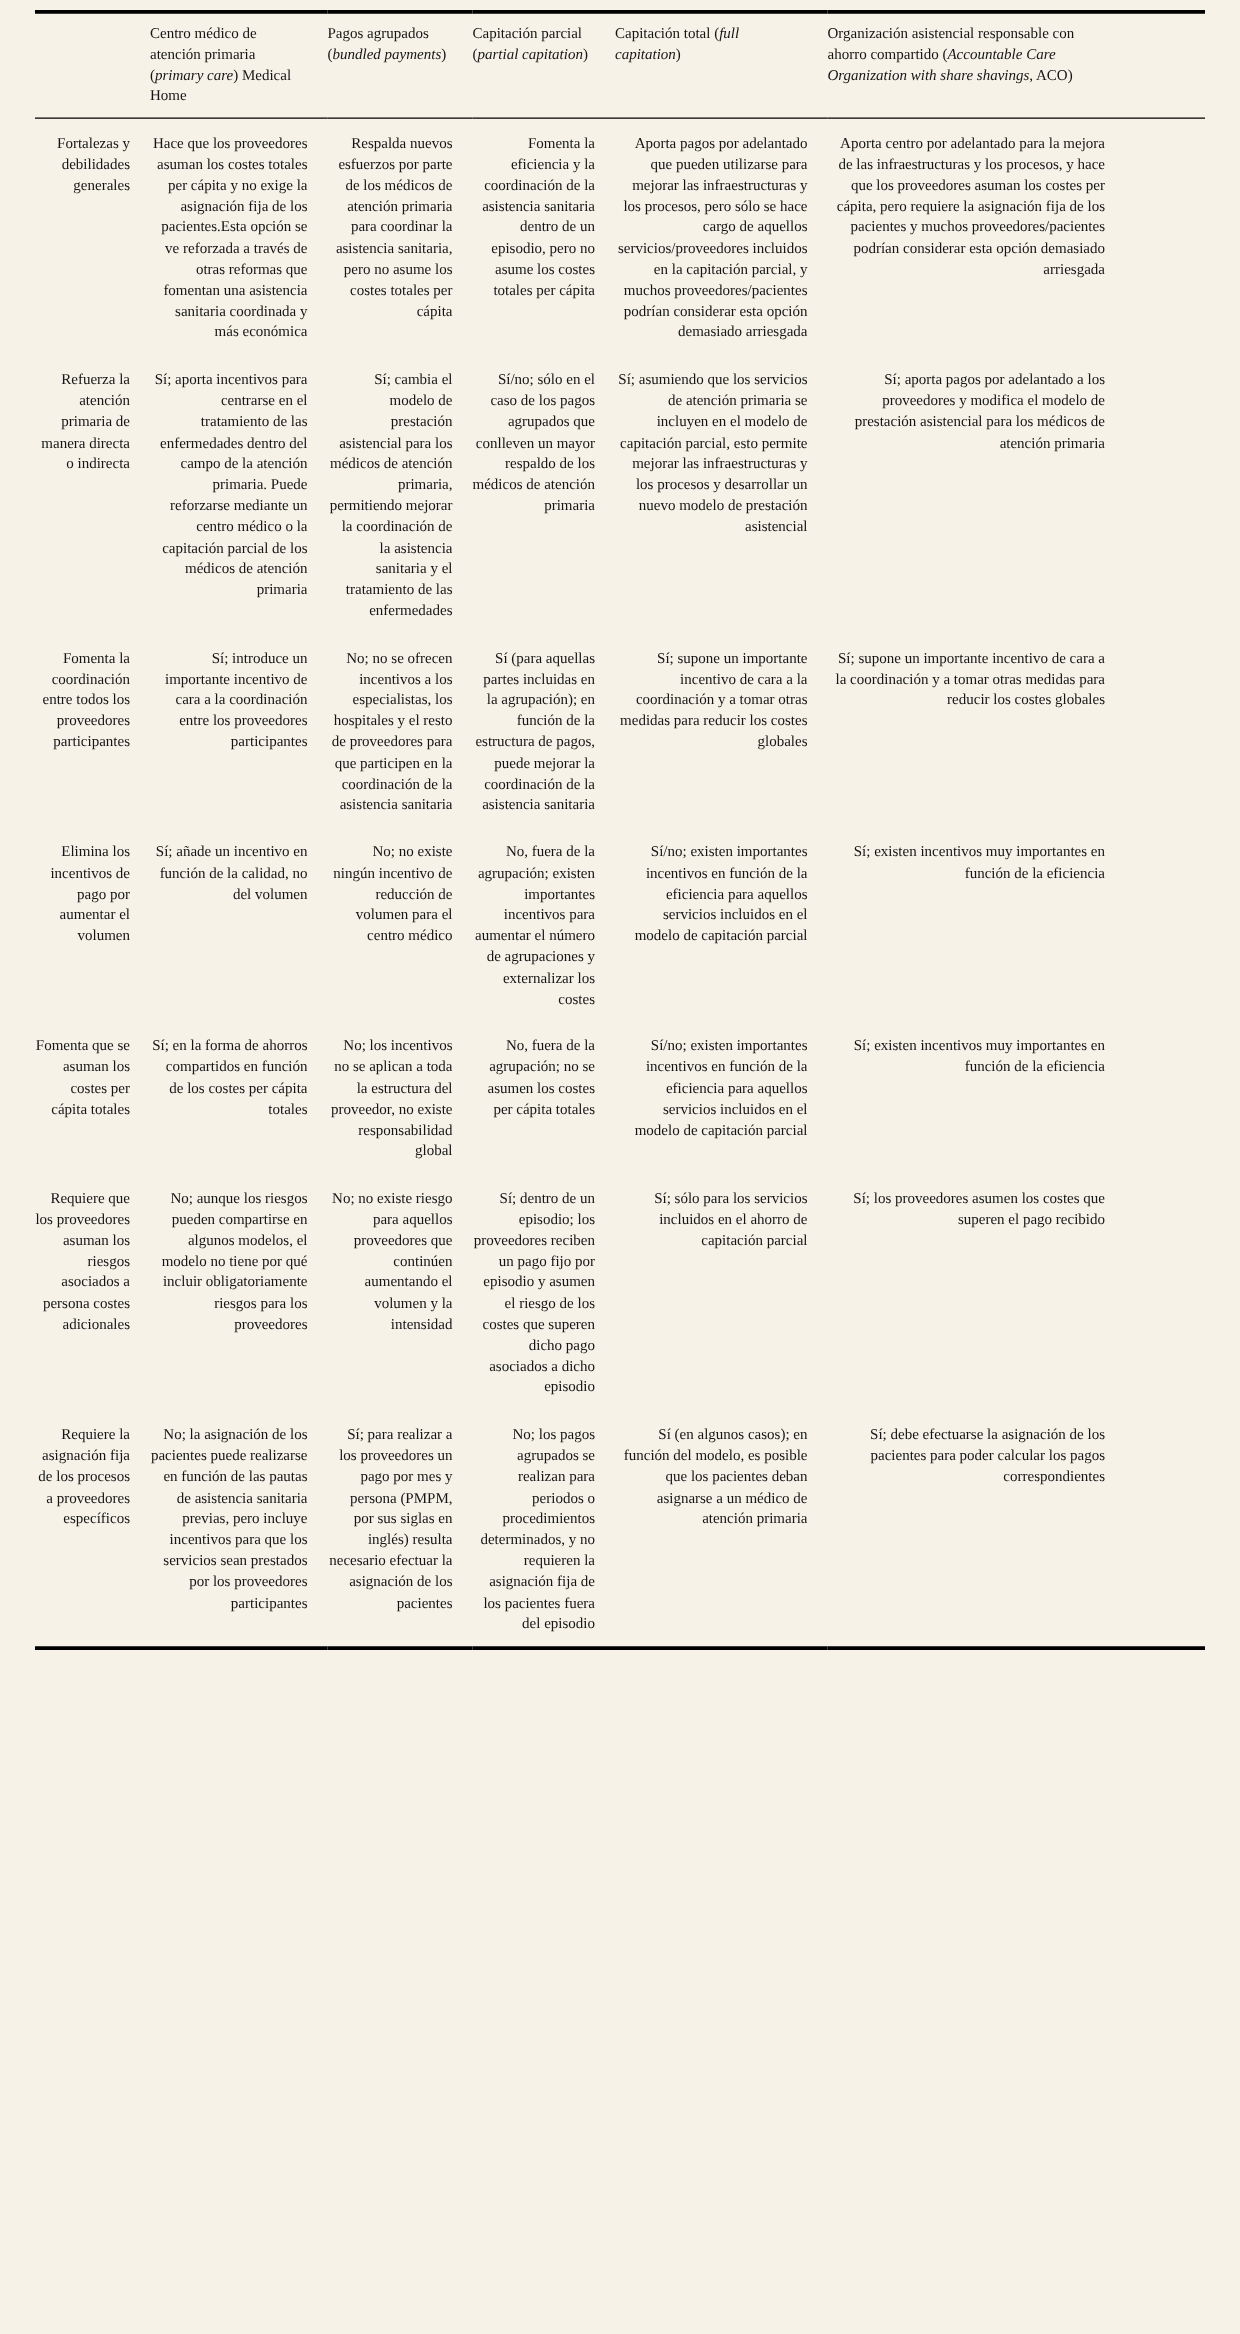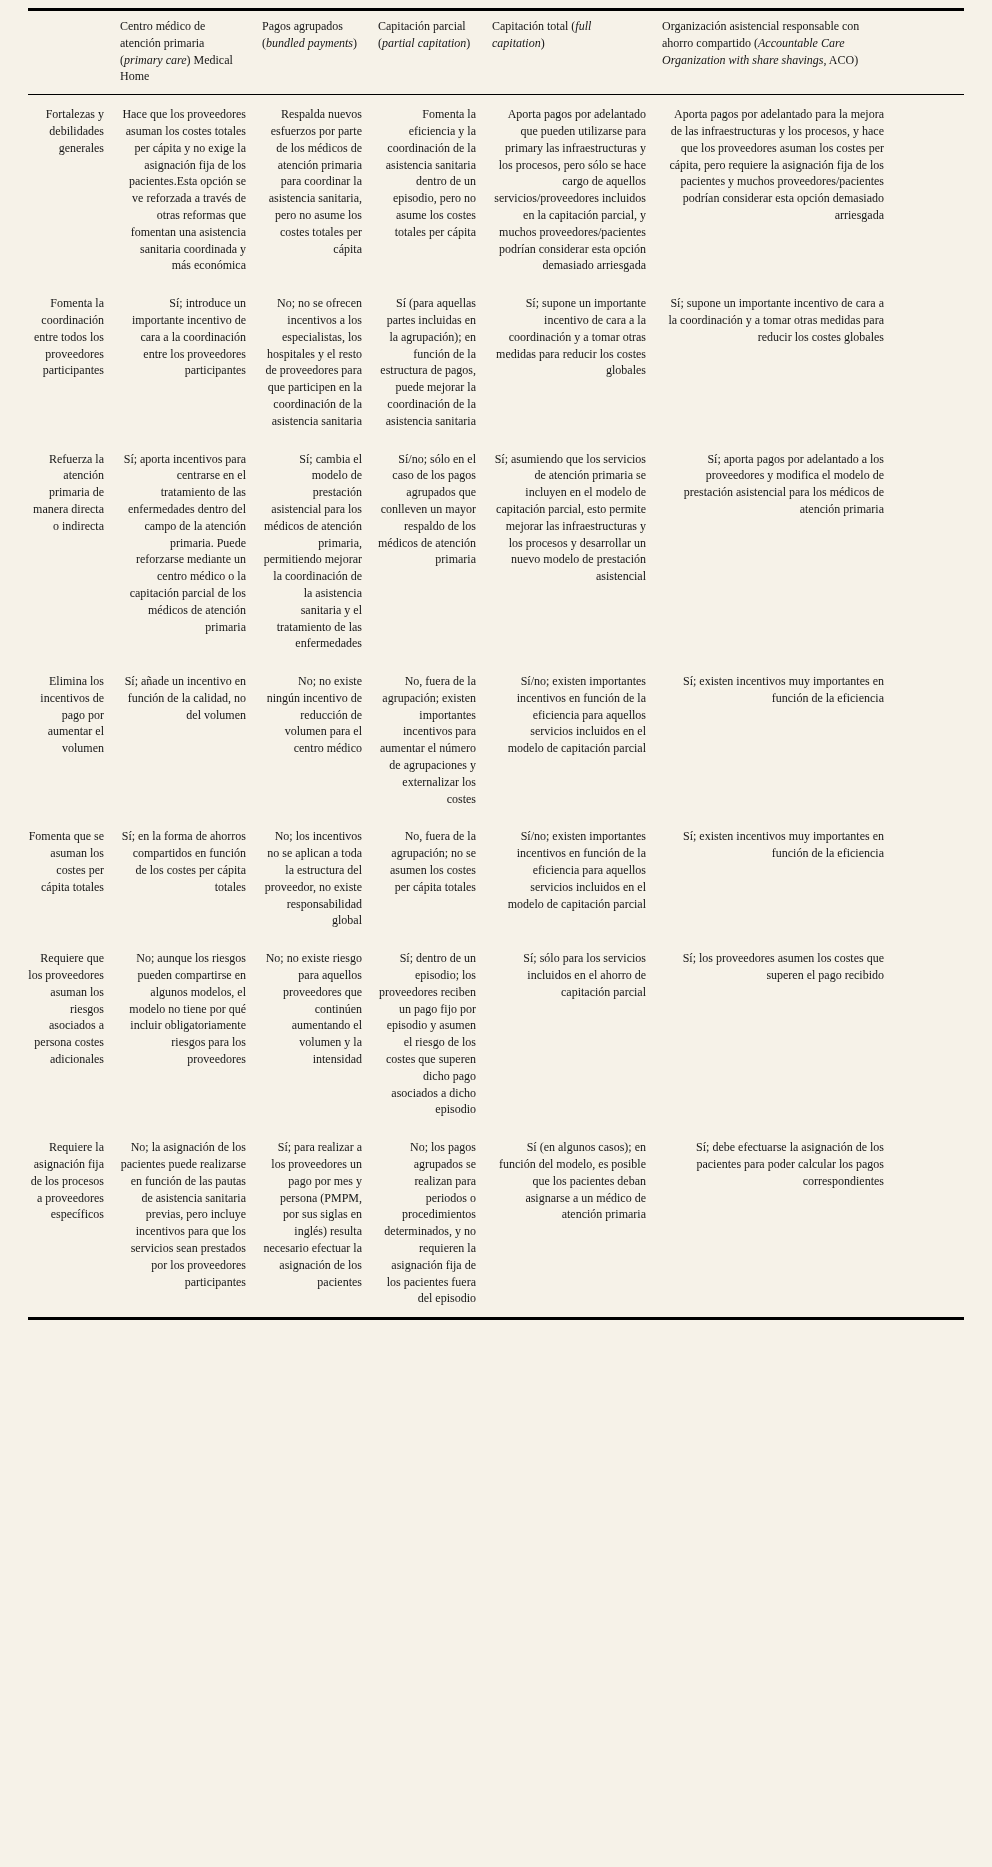--- a/index.html
+++ b/index.html
@@ -73,38 +73,38 @@
         <th><span>Capitación total (</span><em>full capitation</em><span>)</span></th>
         <th><span>Organización asistencial responsable con ahorro compartido (</span><em>Accountable Care Organization with share shavings</em><span>, ACO)</span></th>
       </tr>
     </thead>
     <tbody>
       <tr>
         <th>Fortalezas y debilidades generales</th>
         <td>Hace que los proveedores asuman los costes totales per cápita y no exige la asignación fija de los pacientes.Esta opción se ve reforzada a través de otras reformas que fomentan una asistencia sanitaria coordinada y más económica</td>
         <td>Respalda nuevos esfuerzos por parte de los médicos de atención primaria para coordinar la asistencia sanitaria, pero no asume los costes totales per cápita</td>
         <td>Fomenta la eficiencia y la coordinación de la asistencia sanitaria dentro de un episodio, pero no asume los costes totales per cápita</td>
-        <td>Aporta pagos por adelantado que pueden utilizarse para primary las infraestructuras y los procesos, pero sólo se hace cargo de aquellos servicios/proveedores incluidos en la capitación parcial, y muchos proveedores/pacientes podrían considerar esta opción demasiado arriesgada</td>
-        <td>Aporta pagos por adelantado para la mejora de las infraestructuras y los procesos, y hace que los proveedores asuman los costes per cápita, pero requiere la asignación fija de los pacientes y muchos proveedores/pacientes podrían considerar esta opción demasiado arriesgada</td>
+        <td>Aporta pagos por adelantado que pueden utilizarse para mejorar las infraestructuras y los procesos, pero sólo se hace cargo de aquellos servicios/proveedores incluidos en la capitación parcial, y muchos proveedores/pacientes podrían considerar esta opción demasiado arriesgada</td>
+        <td>Aporta centro por adelantado para la mejora de las infraestructuras y los procesos, y hace que los proveedores asuman los costes per cápita, pero requiere la asignación fija de los pacientes y muchos proveedores/pacientes podrían considerar esta opción demasiado arriesgada</td>
+      </tr>
+      <tr>
+        <th>Refuerza la atención primaria de manera directa o indirecta</th>
+        <td>Sí; aporta incentivos para centrarse en el tratamiento de las enfermedades dentro del campo de la atención primaria. Puede reforzarse mediante un centro médico o la capitación parcial de los médicos de atención primaria</td>
+        <td>Sí; cambia el modelo de prestación asistencial para los médicos de atención primaria, permitiendo mejorar la coordinación de la asistencia sanitaria y el tratamiento de las enfermedades</td>
+        <td>Sí/no; sólo en el caso de los pagos agrupados que conlleven un mayor respaldo de los médicos de atención primaria</td>
+        <td>Sí; asumiendo que los servicios de atención primaria se incluyen en el modelo de capitación parcial, esto permite mejorar las infraestructuras y los procesos y desarrollar un nuevo modelo de prestación asistencial</td>
+        <td>Sí; aporta pagos por adelantado a los proveedores y modifica el modelo de prestación asistencial para los médicos de atención primaria</td>
       </tr>
       <tr>
         <th>Fomenta la coordinación entre todos los proveedores participantes</th>
         <td>Sí; introduce un importante incentivo de cara a la coordinación entre los proveedores participantes</td>
         <td>No; no se ofrecen incentivos a los especialistas, los hospitales y el resto de proveedores para que participen en la coordinación de la asistencia sanitaria</td>
         <td>Sí (para aquellas partes incluidas en la agrupación); en función de la estructura de pagos, puede mejorar la coordinación de la asistencia sanitaria</td>
         <td>Sí; supone un importante incentivo de cara a la coordinación y a tomar otras medidas para reducir los costes globales</td>
         <td>Sí; supone un importante incentivo de cara a la coordinación y a tomar otras medidas para reducir los costes globales</td>
-      </tr>
-      <tr>
-        <th>Refuerza la atención primaria de manera directa o indirecta</th>
-        <td>Sí; aporta incentivos para centrarse en el tratamiento de las enfermedades dentro del campo de la atención primaria. Puede reforzarse mediante un centro médico o la capitación parcial de los médicos de atención primaria</td>
-        <td>Sí; cambia el modelo de prestación asistencial para los médicos de atención primaria, permitiendo mejorar la coordinación de la asistencia sanitaria y el tratamiento de las enfermedades</td>
-        <td>Sí/no; sólo en el caso de los pagos agrupados que conlleven un mayor respaldo de los médicos de atención primaria</td>
-        <td>Sí; asumiendo que los servicios de atención primaria se incluyen en el modelo de capitación parcial, esto permite mejorar las infraestructuras y los procesos y desarrollar un nuevo modelo de prestación asistencial</td>
-        <td>Sí; aporta pagos por adelantado a los proveedores y modifica el modelo de prestación asistencial para los médicos de atención primaria</td>
       </tr>
       <tr>
         <th>Elimina los incentivos de pago por aumentar el volumen</th>
         <td>Sí; añade un incentivo en función de la calidad, no del volumen</td>
         <td>No; no existe ningún incentivo de reducción de volumen para el centro médico</td>
         <td>No, fuera de la agrupación; existen importantes incentivos para aumentar el número de agrupaciones y externalizar los costes</td>
         <td>Sí/no; existen importantes incentivos en función de la eficiencia para aquellos servicios incluidos en el modelo de capitación parcial</td>
         <td>Sí; existen incentivos muy importantes en función de la eficiencia</td>
       </tr>
       <tr>

